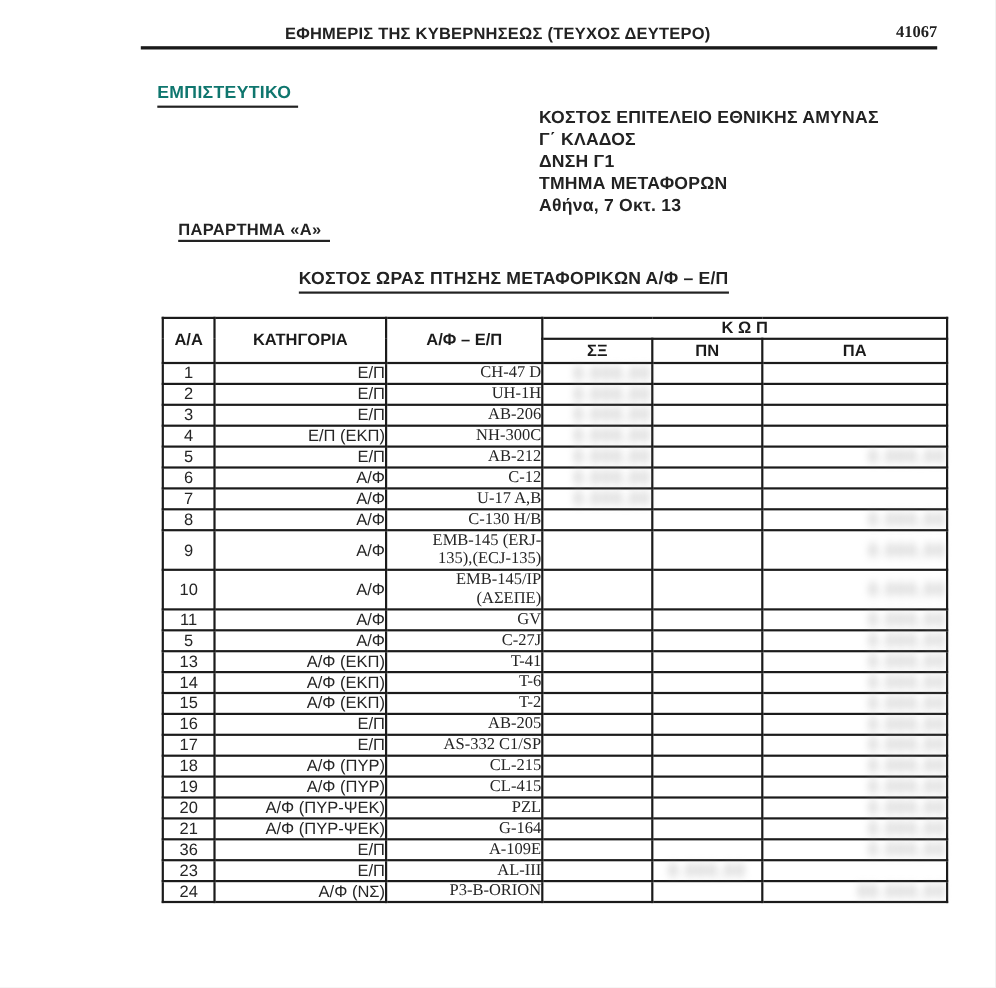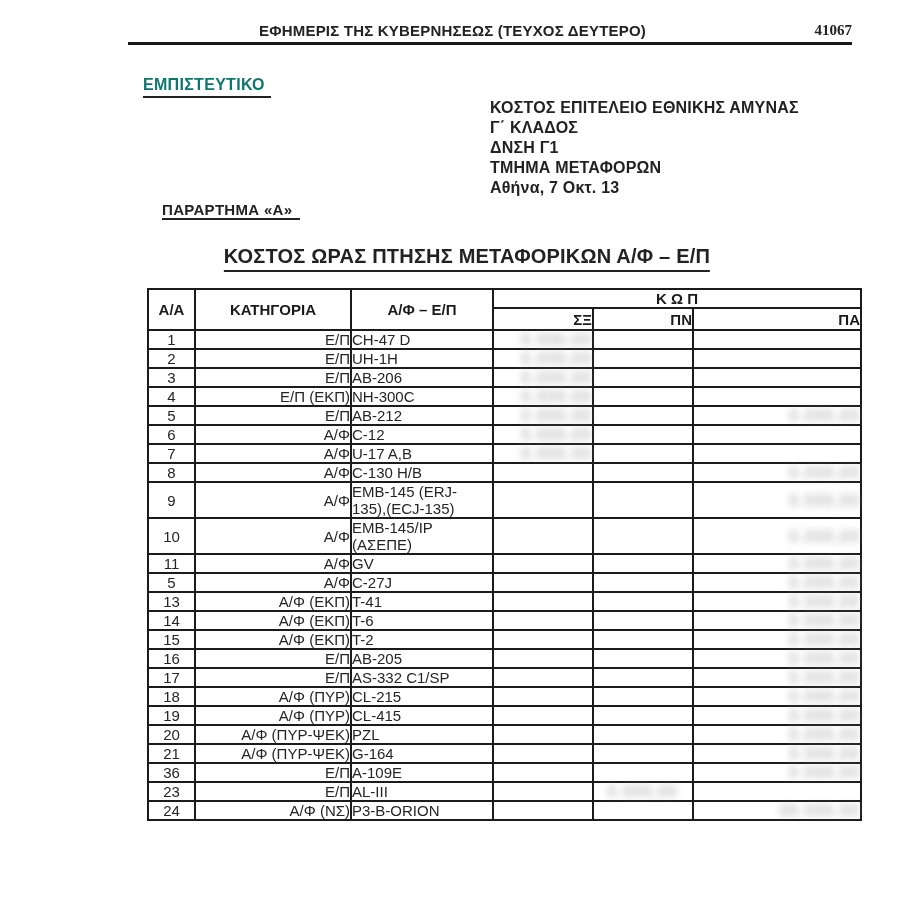--- a/index.html
+++ b/index.html
@@ -41,21 +41,21 @@
   .annex{
     position:absolute;top:201px;left:143px;
     font-size:15px;font-weight:700;color:#222;
     border-bottom:2px solid #222;padding:0 8px 0 0;
     letter-spacing:.3px;
     margin-left:19px;
   }
   
   .doc-title{
     position:absolute;top:245px;left:467px;transform:translateX(-50%);
-    font-size:20px;font-weight:700;color:#222;white-space:nowrap;
+    font-size:16px;font-weight:700;color:#222;white-space:nowrap;
     border-bottom:2px solid #222;padding-bottom:2px;
     letter-spacing:.2px;
   }
   
   table.cost{
     position:absolute;top:288px;left:135px;
     border-collapse:collapse;table-layout:fixed;
     font-size:15px;color:#252525;margin-left:12px;
   }
   table.cost th,table.cost td{
@@ -63,25 +63,25 @@
     padding:0;margin:0;overflow:visible;
   }
   table.cost th{font-weight:700;color:#1b1b1b;}
   col.c-aa{width:47px;}
   col.c-cat{width:156px;}
   col.c-air{width:142px;}
   col.c-sx{width:100px;}
   col.c-pn{width:100px;}
   col.c-pa{width:168px;}
   tr.h1{height:19px;}
-  tr.h2{height:22px;text-align:right;}
+  tr.h2{height:22px;}
   tbody tr{height:18.5px;line-height:17px;}
   td.aa{text-align:center;}
   td.cat{text-align:right;}
-  td.air{text-align:left;padding-left:8px;white-space:pre-line;}
+  td.air{text-align:right;padding-left:8px;white-space:pre-line;font-family:Liberation Serif, serif;}
   td.sx{text-align:right;padding-right:1px;}
   td.pn{text-align:center;}
   td.pa{text-align:right;padding-right:2px;}
   .blob{
     display:inline-block;
     color:#9f9f9f;
     filter:blur(3.6px);
     font-size:15px;letter-spacing:1.5px;font-weight:400;
     transform:scaleY(1.05);
   }

